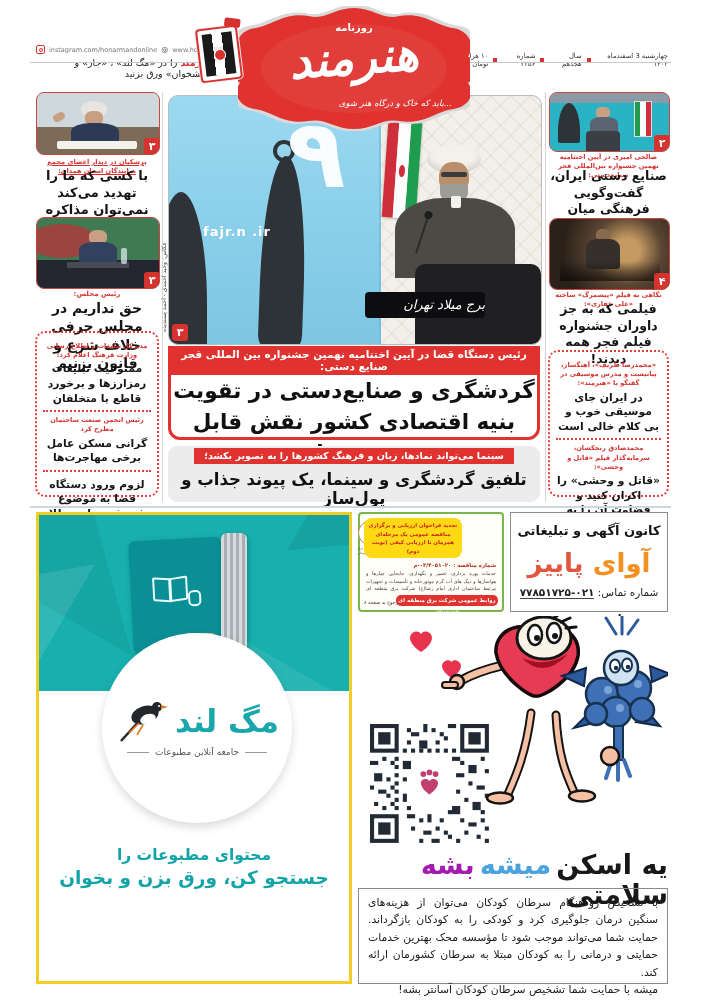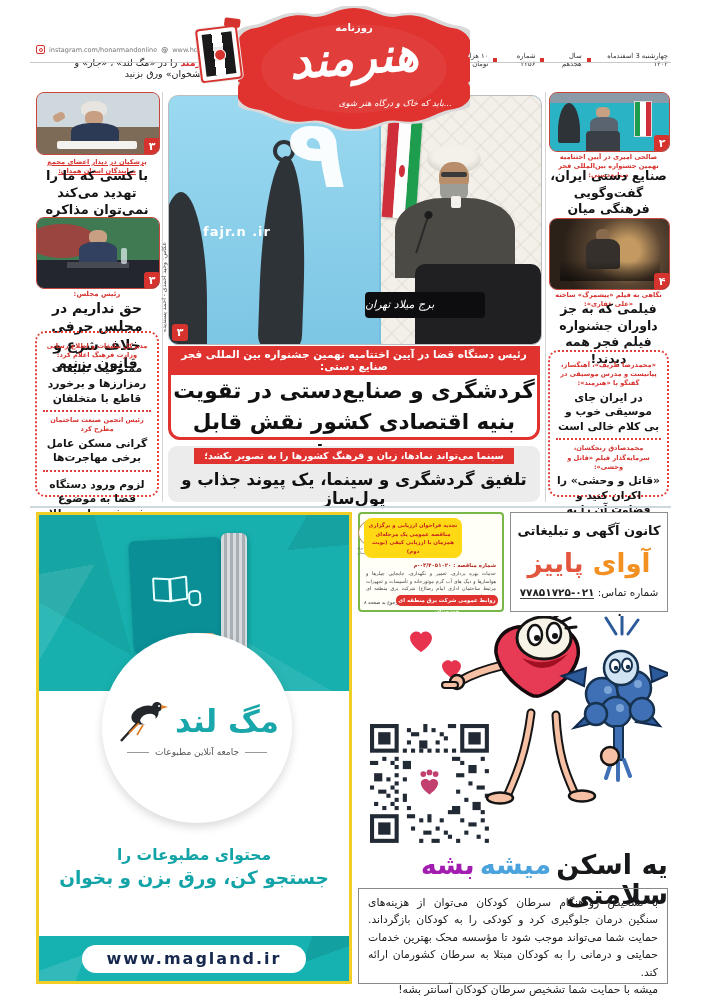--- a/index.html
+++ b/index.html
@@ -51,21 +51,21 @@
   .flag{position:absolute;width:34px;height:96px;transform:rotate(4deg);box-shadow:0 1px 3px rgba(0,0,0,.25);display:flex;}
   .flag i{flex:1;} .fg{background:#1f9d4e;} .fw{background:#fdfdfd;position:relative;} .fr{background:#cf2e3b;}
   .fw::after{content:"";position:absolute;left:25%;top:45%;width:50%;height:12%;background:#cf2e3b;border-radius:50%;}
   .flag-pole{position:absolute;width:2px;background:#6b6b6b;}
   .cleric-turban{position:absolute;width:54px;height:30px;background:#f4f1ea;border-radius:50%;box-shadow:inset 0 -4px 6px rgba(0,0,0,.12);}
   .cleric-face{position:absolute;width:30px;height:32px;background:#b98e6a;border-radius:45%;}
   .cleric-glasses{position:absolute;width:26px;height:5px;background:#3a3a3a;border-radius:2px;}
   .cleric-beard{position:absolute;width:28px;height:18px;background:#9d9d97;border-radius:0 0 50% 50%;}
   .cleric-robe{position:absolute;width:120px;height:80px;background:#4c4a45;border-radius:40% 40% 0 0;}
   .podium{position:absolute;background:#202023;border-radius:10px 10px 0 0;}
-  .podium-sign{position:absolute;background:#0d0d0f;color:#fff;font-size:11px;font-style:italic;text-align:left;border-radius:4px;font-family:"DejaVu Serif","Liberation Serif",serif;}
+  .podium-sign{position:absolute;background:#0d0d0f;color:#fff;font-size:13px;font-style:italic;text-align:right;border-radius:4px;font-family:"DejaVu Serif","Liberation Serif",serif;}
   .mic{position:absolute;width:2px;height:38px;background:#2b2b2b;transform:rotate(18deg);}
   .mic::after{content:"";position:absolute;top:-6px;left:-3px;width:8px;height:8px;background:#1c1c1c;border-radius:50%;}
   .photo-credit{left:160px;top:332px;width:132px;font-size:6px;color:#444;transform:rotate(-90deg);transform-origin:0 0;text-align:left;z-index:3;}
   .kicker-pill{background:#e0322f;color:#fff;font-weight:700;padding:2px 10px 3px;display:inline-block;}
   .main-kicker-wrap{left:168px;top:346px;width:372px;text-align:center;z-index:4;}
   .main-hl-box{left:168px;top:356px;width:372px;height:84px;border:3px solid #e0322f;border-radius:12px;box-sizing:border-box;text-align:center;padding-top:16px;}
   .main-hl{font-size:21.5px;font-weight:800;color:#111;line-height:1.45;text-align:center;}
   .gray-box{left:168px;top:446px;width:372px;height:56px;background:#ececec;border-radius:9px;text-align:center;}
   .gray-box .kicker-pill{font-size:9.5px;position:relative;top:-2px;}
   .gray-hl{font-size:16.5px;font-weight:800;color:#111;margin-top:4px;}
@@ -319,23 +319,20 @@
           <polygon points="46,6 53,8 46,10" fill="#e07820"></polygon>
           <circle cx="44" cy="7" r="1" fill="#fff"></circle>
           <path d="M24,24 L14,34 M28,26 L22,36" stroke="#e07820" stroke-width="1.6"></path>
         </svg>
         <span class="mg-title">مگ لند</span>
       </div>
       <div class="mg-sub">جامعه آنلاین مطبوعات</div>
     </div>
     <div class="mg-line1">محتوای مطبوعات را</div>
     <div class="mg-line2">جستجو کن، ورق بزن و بخوان</div>
-    <div class="mg-footer">
-      <div class="mg-url">www.magland.ir</div>
-    </div>
   </div>
 
   <div class="abs tender">
     <span class="t-logo"></span>
     <div class="t-logo-cap">شرکت سهامی برق منطقه ای خوزستان</div>
     <div class="t-title">تجدید فراخوان ارزیابی و برگزاری مناقصه عمومی یک مرحله‌ای همزمان با ارزیابی کیفی (نوبت دوم)</div>
     <div class="t-num">شماره مناقصه : ۰۳/۴۰۵۱۰۲۰-م</div>
     <div class="t-body">خدمات بهره برداری، تعمیر و نگهداری، جابجایی چیلرها و هواسازها و دیگ های آب گرم موتورخانه و تأسیسات و تجهیزات مرتبط ساختمان اداری امام رضا(ع) شرکت برق منطقه ای خوزستان</div>
     <div class="t-pill">روابط عمومی شرکت برق منطقه ای خوزستان</div>
     <div class="t-page">رجوع به صفحه ۸</div>

